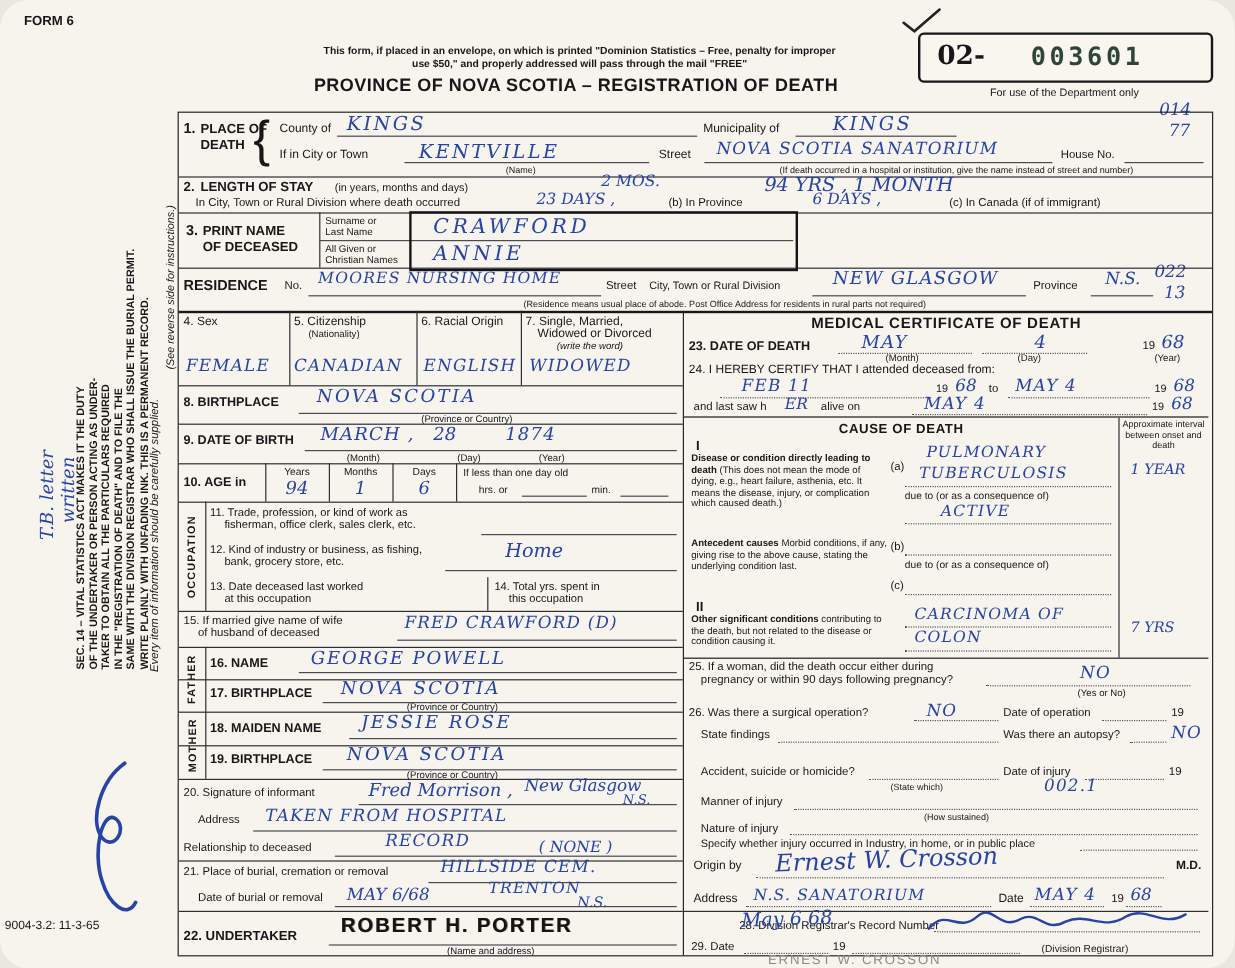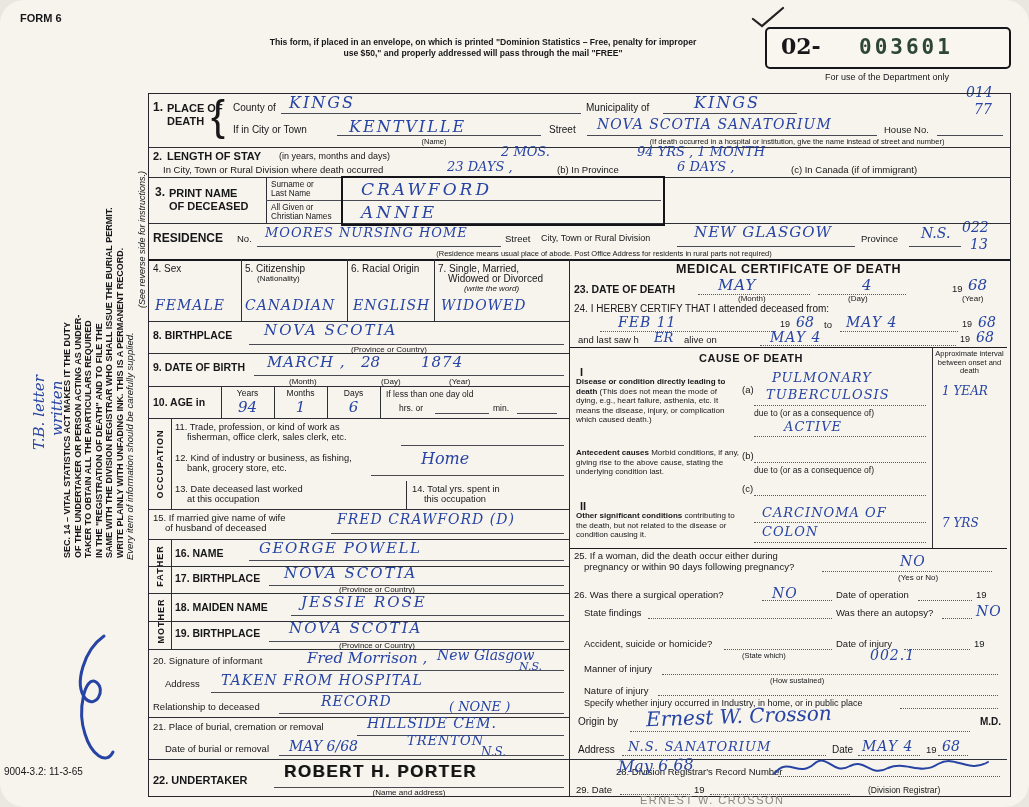--- a/index.html
+++ b/index.html
@@ -43,20 +43,21 @@
     <div class="hw" style="font-size:15px;margin-left:14px;">written</div>
   </div>
 
   <svg class="a" style="left:66px;top:630px;" width="60" height="150" viewBox="0 0 60 150">
     <path d="M38,6 C18,20 8,54 19,68 C29,80 41,60 30,52 C19,45 11,80 19,104 C25,124 40,136 47,122" fill="none" stroke="#2743a4" stroke-width="3" stroke-linecap="round"></path>
   </svg>
   <div class="a" style="left:4px;top:766px;font-size:10px;">9004-3.2: 11-3-65</div>
 
   <div class="a ctr b" style="left:200px;top:37px;width:566px;font-size:8.6px;">This form, if placed in an envelope, on which is printed "Dominion Statistics – Free, penalty for improper</div>
   <div class="a ctr b" style="left:200px;top:48px;width:566px;font-size:8.6px;">use $50," and properly addressed will pass through the mail "FREE"</div>
+  <div class="a ctr b" style="left:180px;top:63px;width:600px;font-size:15px;letter-spacing:.4px;">PROVINCE OF NOVA SCOTIA – REGISTRATION OF DEATH</div>
 
   <svg class="a" style="left:750px;top:6px;" width="36" height="22" viewBox="0 0 36 22">
     <path d="M3,13 L12,20 L33,2" fill="none" stroke="#222" stroke-width="2.2" stroke-linecap="round"></path>
   </svg>
   <div class="a" style="left:765px;top:27px;width:242px;height:38px;border:2.5px solid #16161a;border-radius:5px;background:#f8f6ee;">
     <span class="a" style="left:14px;top:4px;font-size:22px;font-weight:700;font-family:'DejaVu Serif',serif;">02-</span>
     <span class="a mono b" style="left:92px;top:6px;font-size:21px;letter-spacing:3px;color:#2e4638;">003601</span>
   </div>
   <div class="a ctr" style="left:768px;top:72px;width:238px;font-size:9px;">For use of the Department only</div>
 
@@ -88,21 +89,21 @@
       <span class="a" style="left:735px;top:30px;font-size:9.5px;">House No.</span>
       <div class="a fl" style="left:788px;top:41px;width:66px;"></div>
       <span class="a ctr" style="left:438px;top:43px;width:420px;font-size:7.5px;">(If death occurred in a hospital or institution, give the name instead of street and number)</span>
     </div>
 
     <div class="row bb" style="top:53px;height:30px;">
       <span class="a b" style="left:4px;top:3px;font-size:11px;">2.</span>
       <span class="a b" style="left:18px;top:3px;font-size:11px;">LENGTH OF STAY</span>
       <span class="a" style="left:130px;top:4px;font-size:9px;">(in years, months and days)</span>
       <span class="a hw" style="left:352px;top:-3px;font-size:13px;">2 MOS.</span>
-      <span class="a hw" style="left:488px;top:-3px;font-size:13px;">94 YRS , 1 MONTH</span>
+      <span class="a hw" style="left:488px;top:-3px;font-size:16px;">94 YRS , 1 MONTH</span>
       <span class="a" style="left:14px;top:17px;font-size:9.5px;">In City, Town or Rural Division where death occurred</span>
       <span class="a hw" style="left:298px;top:12px;font-size:13px;">23 DAYS ,</span>
       <span class="a" style="left:408px;top:17px;font-size:9.5px;">(b) In Province</span>
       <span class="a hw" style="left:528px;top:12px;font-size:13px;">6 DAYS ,</span>
       <span class="a" style="left:642px;top:17px;font-size:9.5px;">(c) In Canada (if of immigrant)</span>
     </div>
 
     <div class="row bb" style="top:83px;height:46px;">
       <div class="a" style="left:0;top:0;width:117px;height:100%;border-right:1px solid #2e2e35;">
         <span class="a b" style="left:6px;top:8px;font-size:12px;">3.</span>

